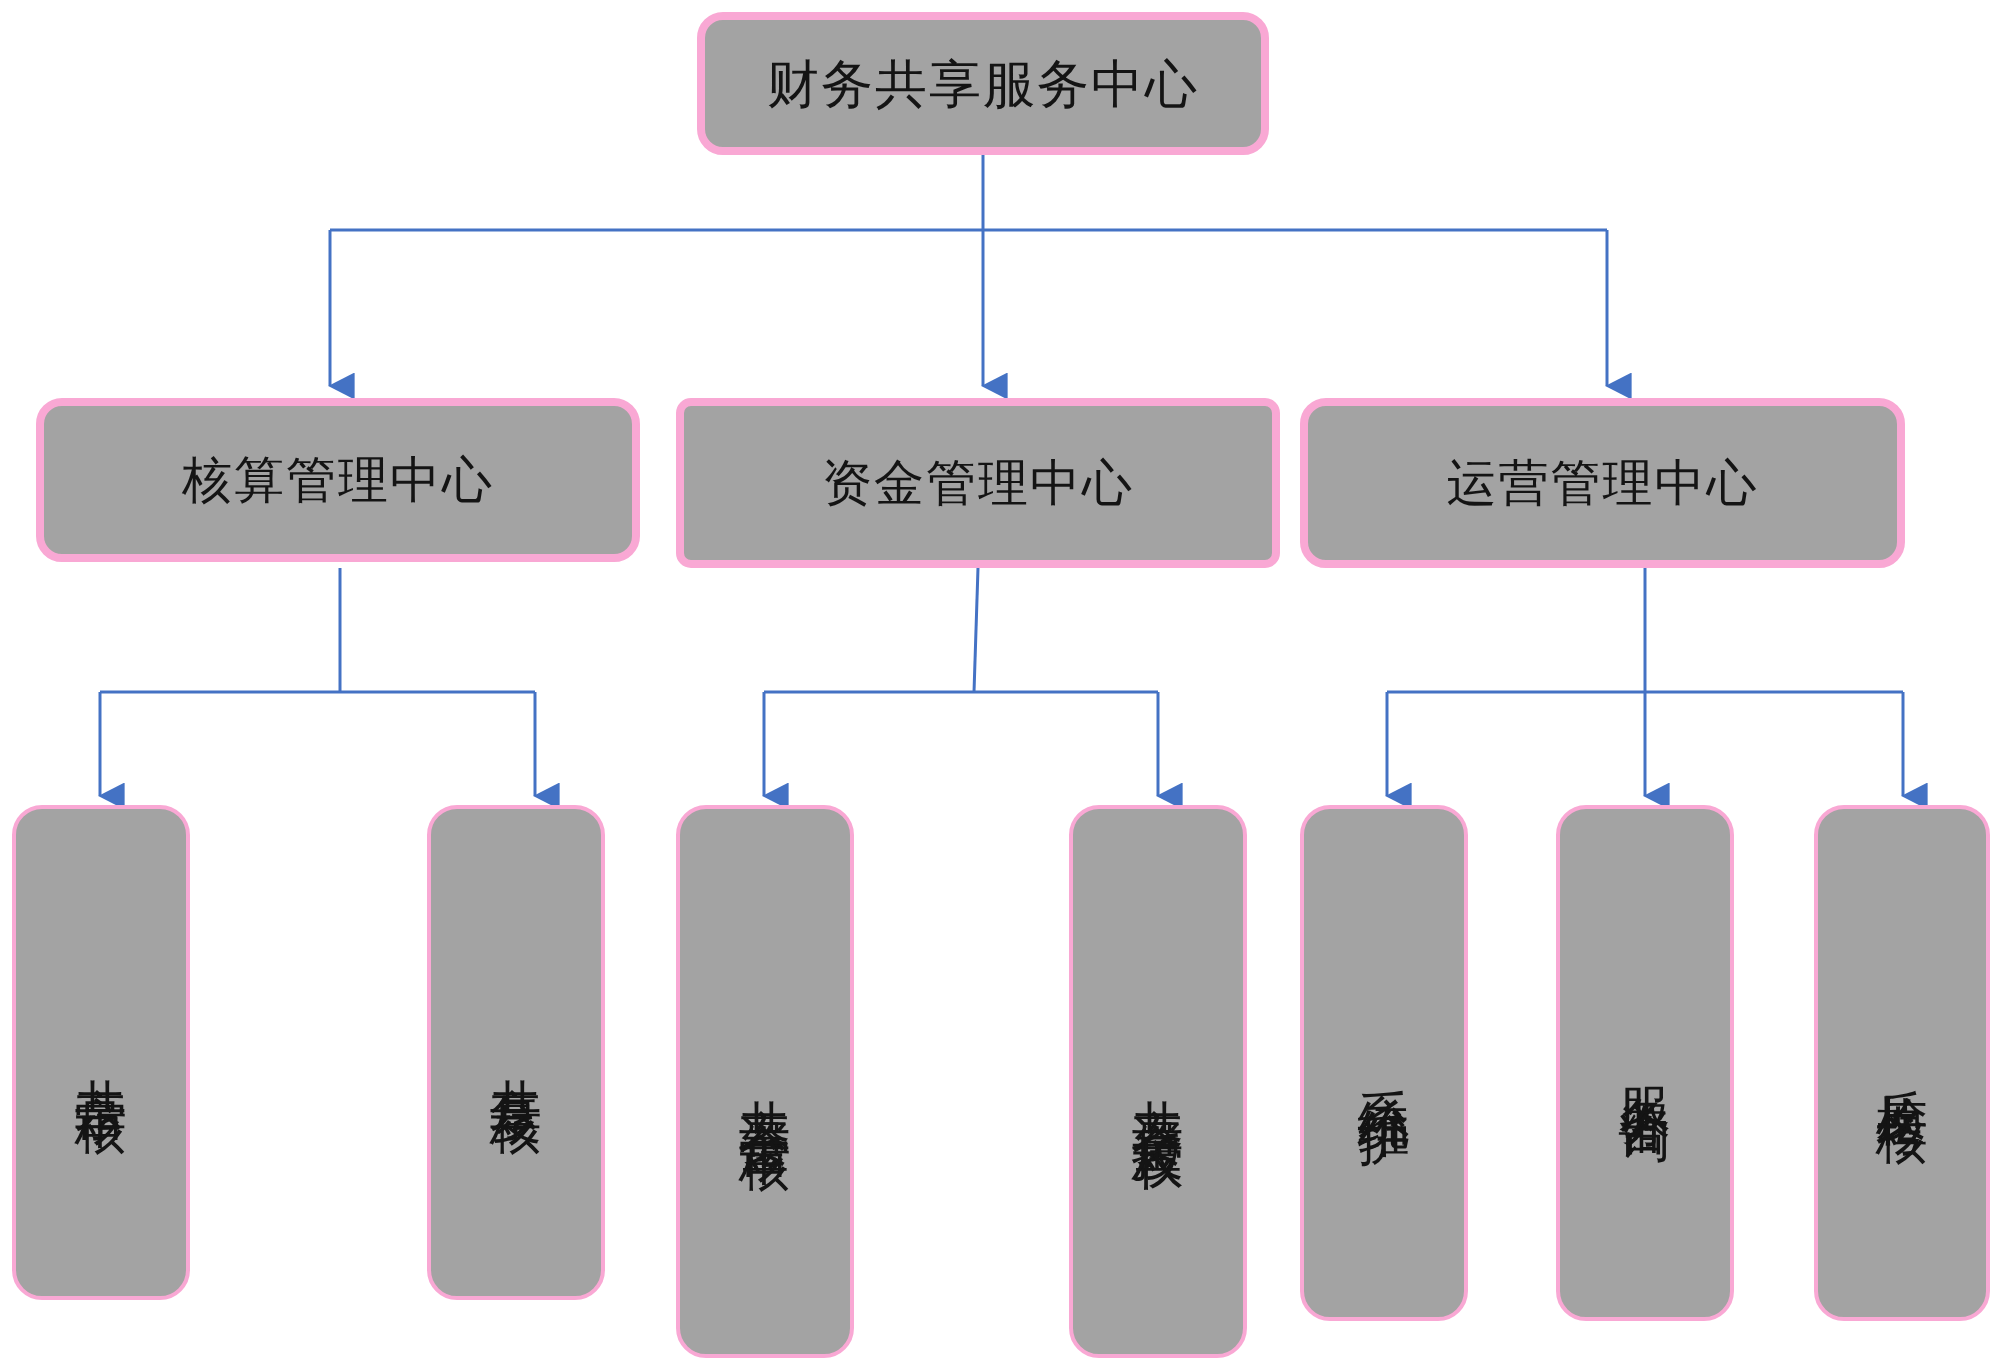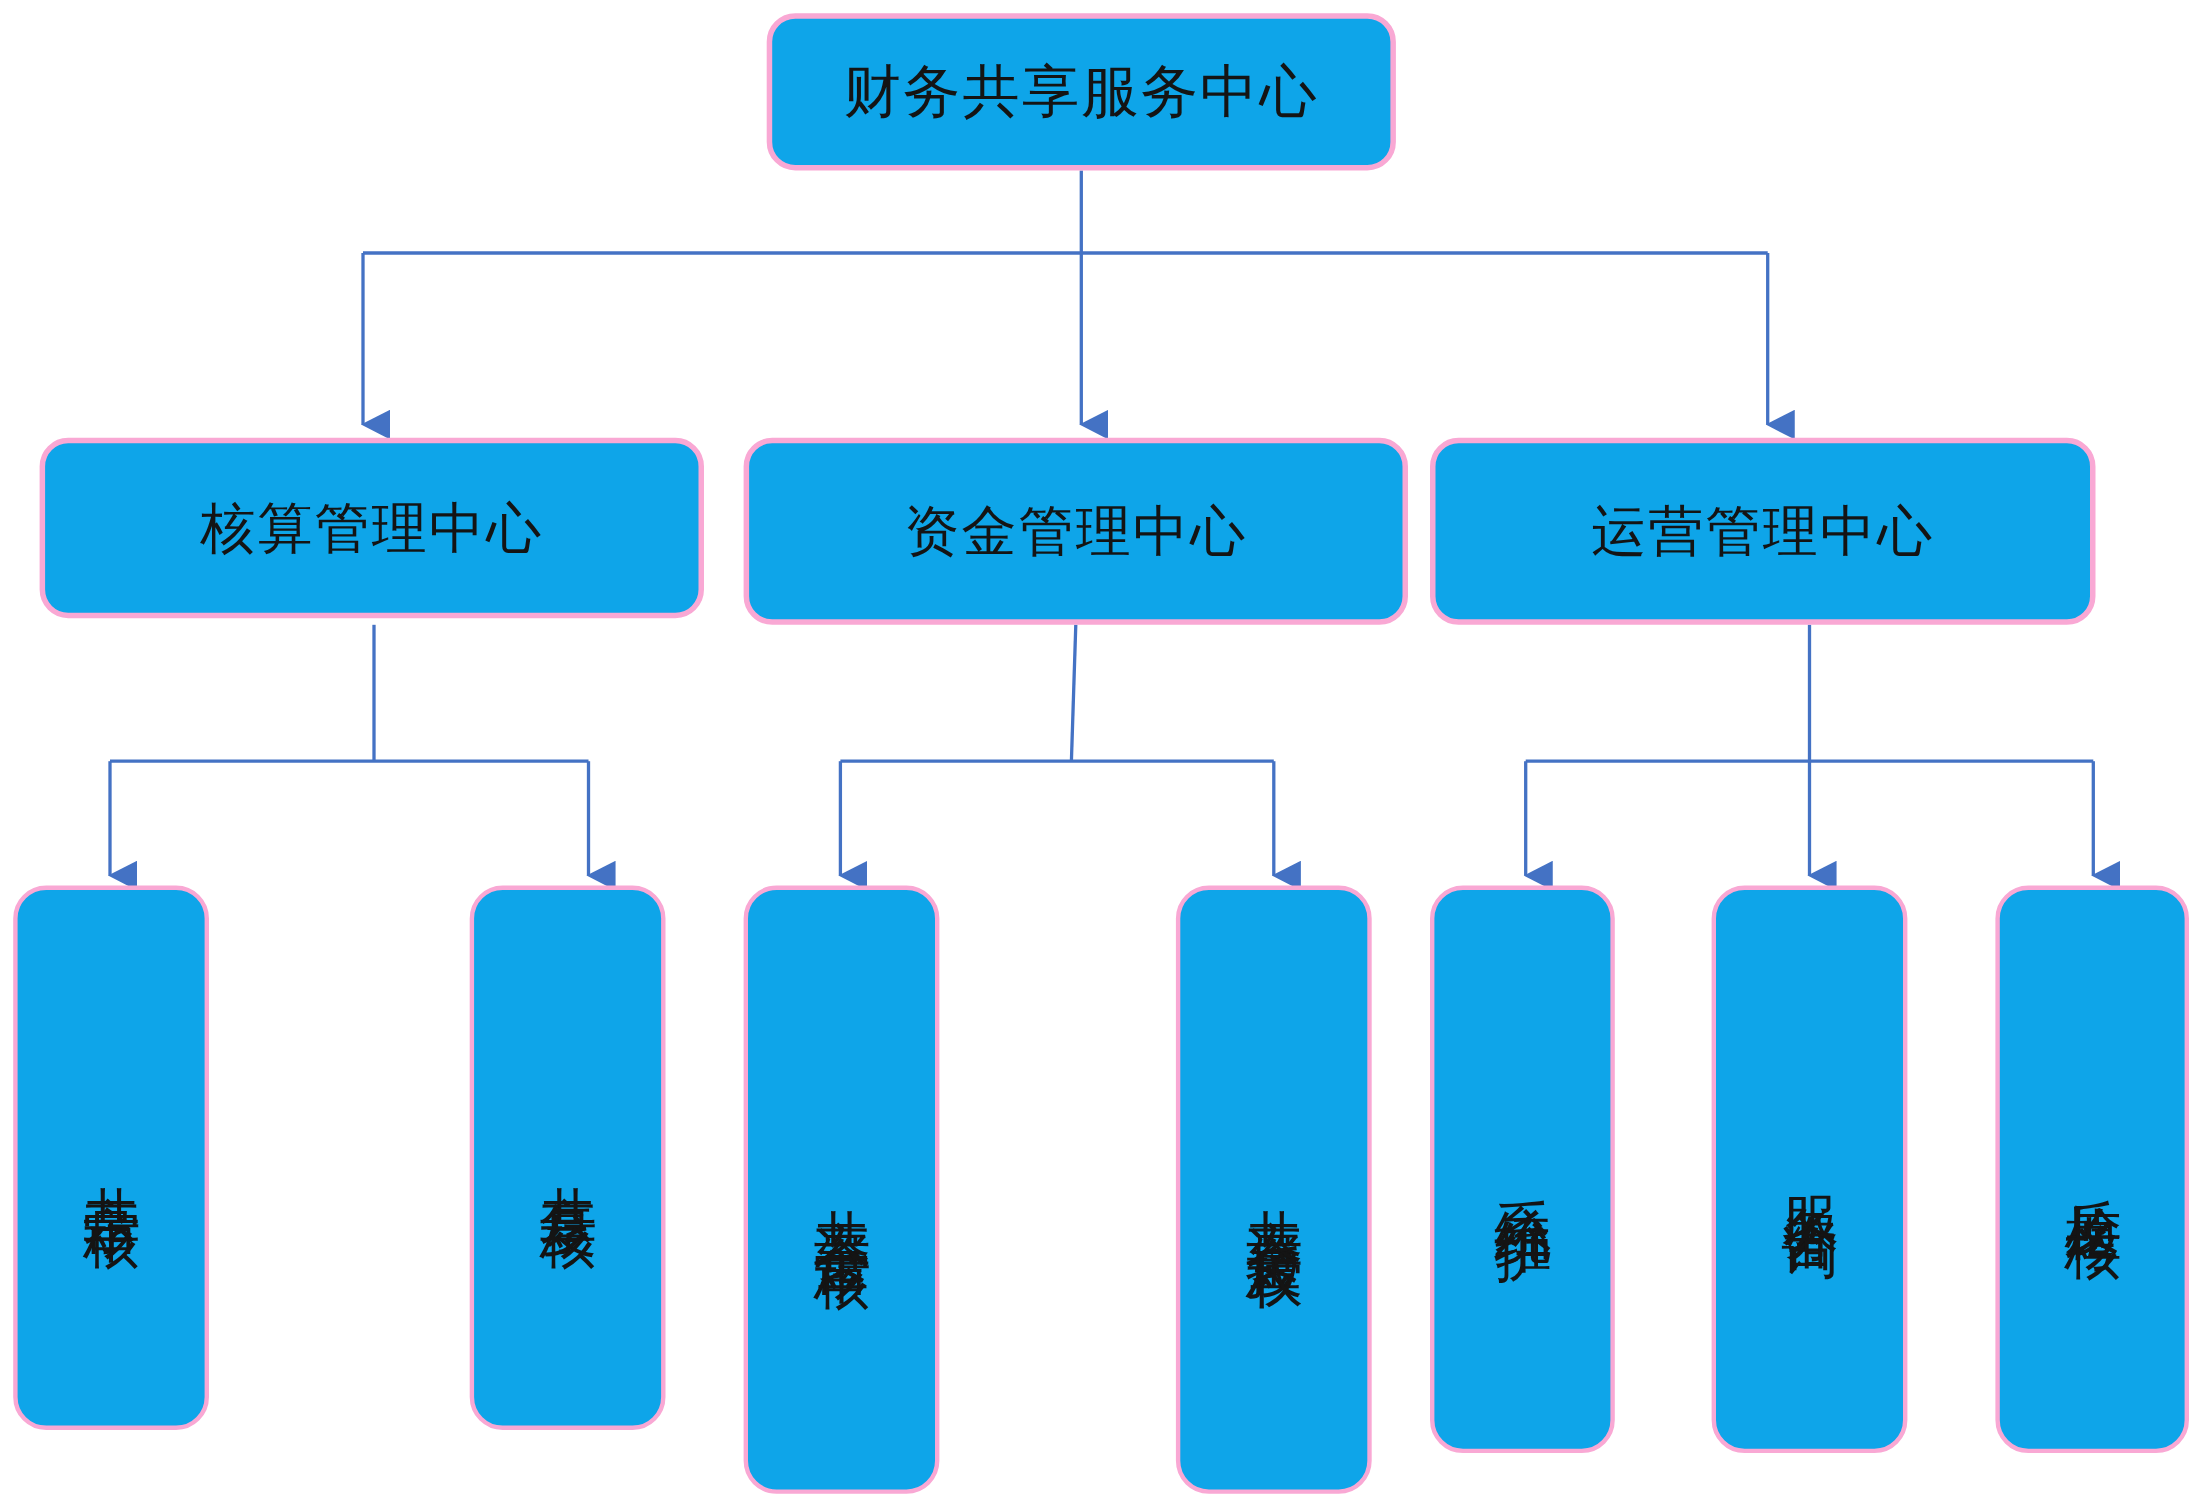--- a/index.html
+++ b/index.html
@@ -24,22 +24,22 @@
     position: absolute;
     left: 0;
     top: 0;
     width: 2000px;
     height: 1363px;
     pointer-events: none;
   }
   .node {
     position: absolute;
     box-sizing: border-box;
-    background: #0ea5e9;
-    border: 5px solid #f9a8d4;
+    background: #a3a3a3;
+    border: 8px solid #f9a8d4;
     border-radius: 26px;
     display: flex;
     align-items: center;
     justify-content: center;
     z-index: 2;
   }
   .node.leaf {
     border-width: 4px;
     border-radius: 30px;
   }
@@ -103,21 +103,21 @@
   </svg>
 
   <div class="node level0" style="left:697px; top:12px; width:572px; height:143px;">
     <span class="node-label">财务共享服务中心</span>
   </div>
 
   <div class="node level1" style="left:36px; top:398px; width:604px; height:164px;">
     <span class="node-label">核算管理中心</span>
   </div>
 
-  <div class="node level1" style="left:676px; top:398px; width:604px; height:170px;">
+  <div class="node level1" style="left:676px; top:398px; width:604px; height:170px;border-radius:15px;">
     <span class="node-label">资金管理中心</span>
   </div>
 
   <div class="node level1" style="left:1300px; top:398px; width:605px; height:170px;">
     <span class="node-label">运营管理中心</span>
   </div>
 
   <div class="node leaf" style="left:12px; top:805px; width:178px; height:495px;">
     <span class="node-label">共享审核</span>
   </div>

